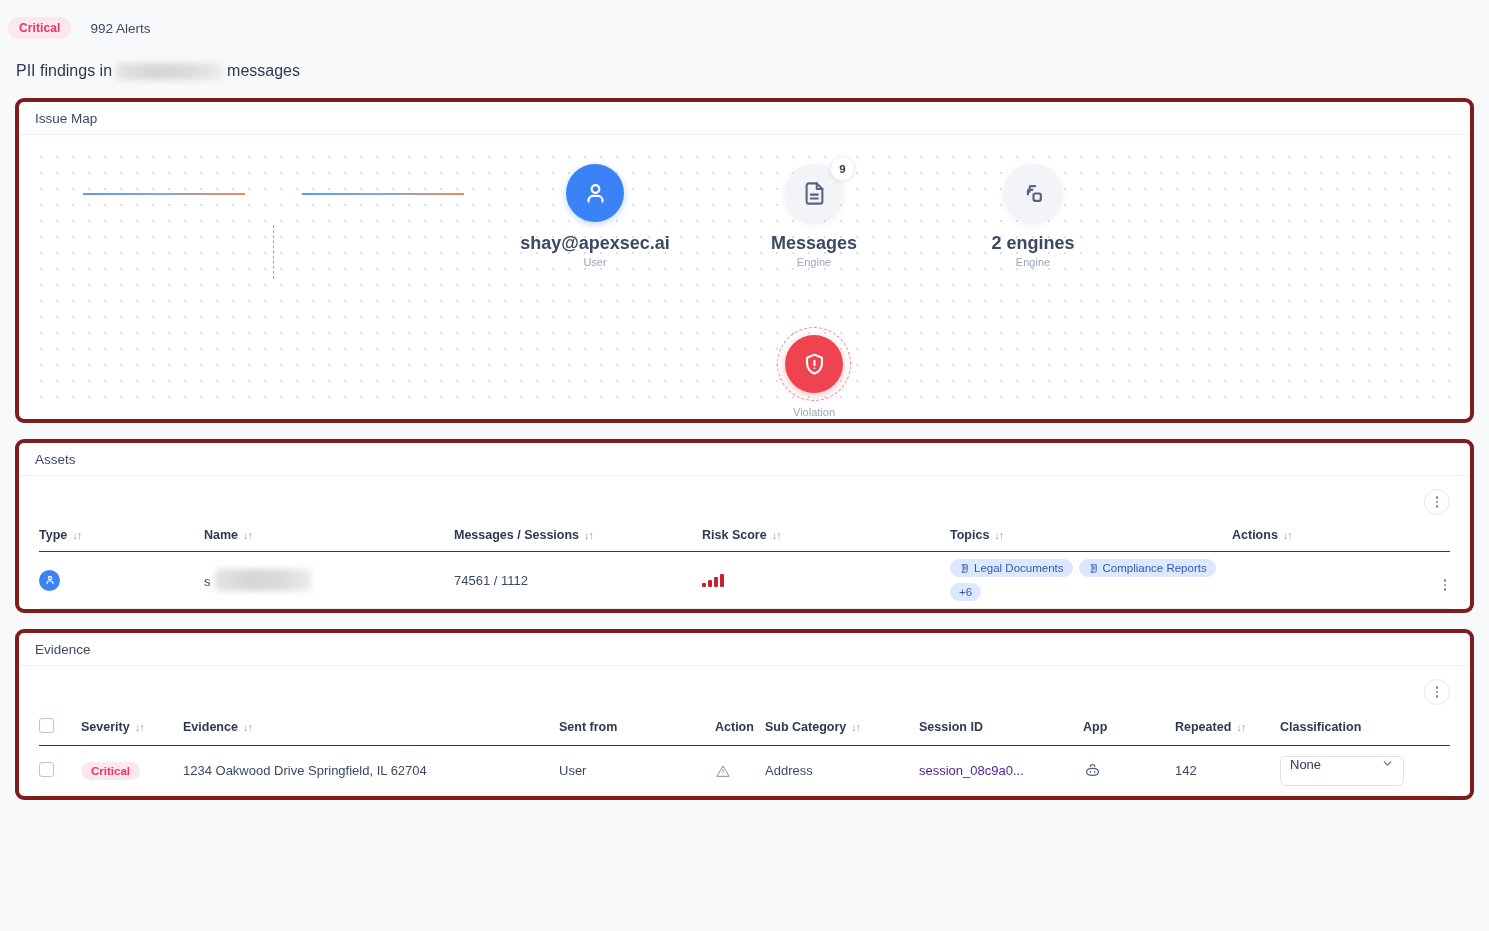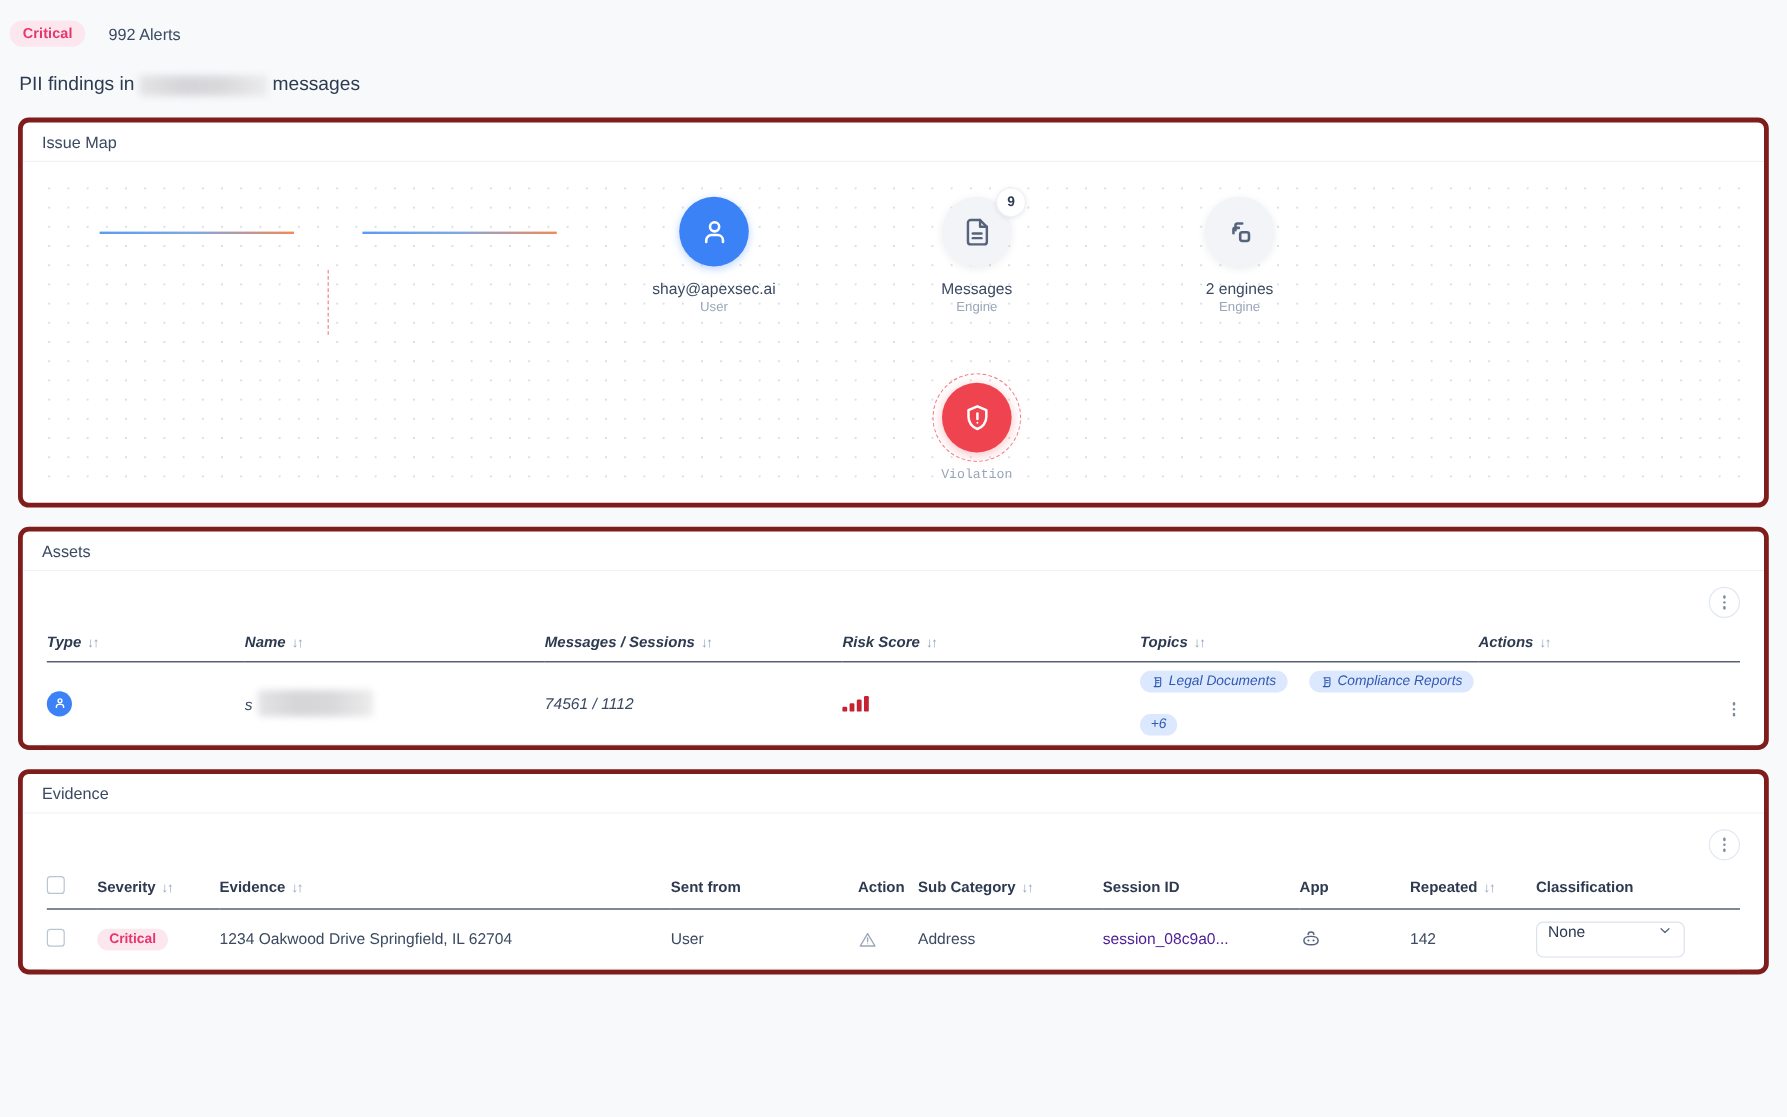--- a/index.html
+++ b/index.html
@@ -86,21 +86,21 @@
     display: flex; align-items: center; justify-content: center;
     margin: 0 auto; position: relative;
   }
   .circle.user { background: #3b82f6; box-shadow: 0 2px 7px rgba(59,130,246,.35); }
   .circle.grey { background: #f2f4f7; box-shadow: 0 2px 7px rgba(30,45,70,.09); }
   .circle.violation { background: #ef4350; box-shadow: 0 2px 9px rgba(239,67,80,.35); }
   .violation-ring {
     position: absolute; inset: -8px; border-radius: 50%;
     border: 1.5px dashed #f3808c;
   }
-  .node-label { font-size: 13px; color: #3b4a61; margin-top: 11px; white-space: nowrap; }
+  .node-label { font-size: 18px; color: #3b4a61; margin-top: 11px; white-space: nowrap; font-weight: bold; }
   .node-sub { font-size: 11px; color: #9aa6b8; margin-top: 2px; }
   .node-badge {
     position: absolute; top: -8px; right: -12px;
     width: 25px; height: 25px; border-radius: 50%;
     background: #fff; border: 1px solid #eef1f6;
     display: flex; align-items: center; justify-content: center;
     font-size: 11.5px; font-weight: 700; color: #2d3a50;
     box-shadow: 0 1px 4px rgba(30,45,70,.10);
   }
   .edge {
@@ -130,29 +130,29 @@
     white-space: nowrap;
   }
   .sortico { color: #8fa0bb; font-size: 11px; margin-left: 5px; letter-spacing: -1px; }
   tbody td {
     font-size: 13px; color: #3b4a61;
     border-bottom: 1px solid #edf1f6;
     vertical-align: middle;
   }
 
   
-  .assets-tbl { padding: 0 20px; font-style: italic; }
+  .assets-tbl { padding: 0 20px; }
   .assets-tbl td { height: 52px; }
   .avatar-sm {
     width: 21px; height: 21px; border-radius: 50%; background: #3b82f6;
     display: flex; align-items: center; justify-content: center;
   }
   .riskbars { display: flex; align-items: flex-end; gap: 2px; height: 13px; }
   .riskbars i { width: 4px; background: #c62033; border-radius: 1px; display: block; }
-  .chips { display: flex; flex-wrap: wrap; gap: 18px; padding: 7px 0; }
+  .chips { display: flex; flex-wrap: wrap; gap: 6px; padding: 7px 0; }
   .chip {
     background: #dce8fd; color: #3059b4;
     font-size: 11.5px; border-radius: 10px;
     padding: 3px 9px; display: flex; align-items: center; gap: 4px;
     white-space: nowrap;
   }
   .chip-more { background: #dce8fd; color: #3059b4; font-size: 11.5px; border-radius: 10px; padding: 3px 9px; }
 
   
   .ev-tbl { padding: 0 20px; }
@@ -226,21 +226,21 @@
         <svg width="27" height="27" viewBox="0 0 24 24" fill="none" stroke="#55637c" stroke-width="1.9" stroke-linecap="round" stroke-linejoin="round">
           <path d="M13.5 5.5H10A1.5 1.5 0 0 0 8.5 7v3.5"></path>
           <rect x="12" y="12" width="6.5" height="6.5" rx="1.6"></rect>
           <path d="M11 8.8H8.2A1.2 1.2 0 0 0 7 10v2.8"></path>
         </svg>
       </div>
       <div class="node-label">2 engines</div>
       <div class="node-sub">Engine</div>
     </div>
 
-    <div class="node" style="left:707px;top:176px;width:160px;font-family:Liberation Mono, monospace;">
+    <div class="node" style="left:707px;top:192px;width:160px;">
       <div class="circle violation">
         <span class="violation-ring"></span>
         <svg width="27" height="27" viewBox="0 0 24 24" fill="none" stroke="#fff" stroke-width="1.85" stroke-linecap="round" stroke-linejoin="round">
           <path d="M12 3.2 5.4 6v5.2c0 4 2.8 7.7 6.6 8.8 3.8-1.1 6.6-4.8 6.6-8.8V6z"></path>
           <line x1="12" y1="8.6" x2="12" y2="12.6"></line>
             <circle cx="12" cy="15.3" r=".75" fill="#fff" stroke="none"></circle>
         </svg>
       </div>
       <div class="node-sub" style="margin-top:13px;">Violation</div>
     </div>

